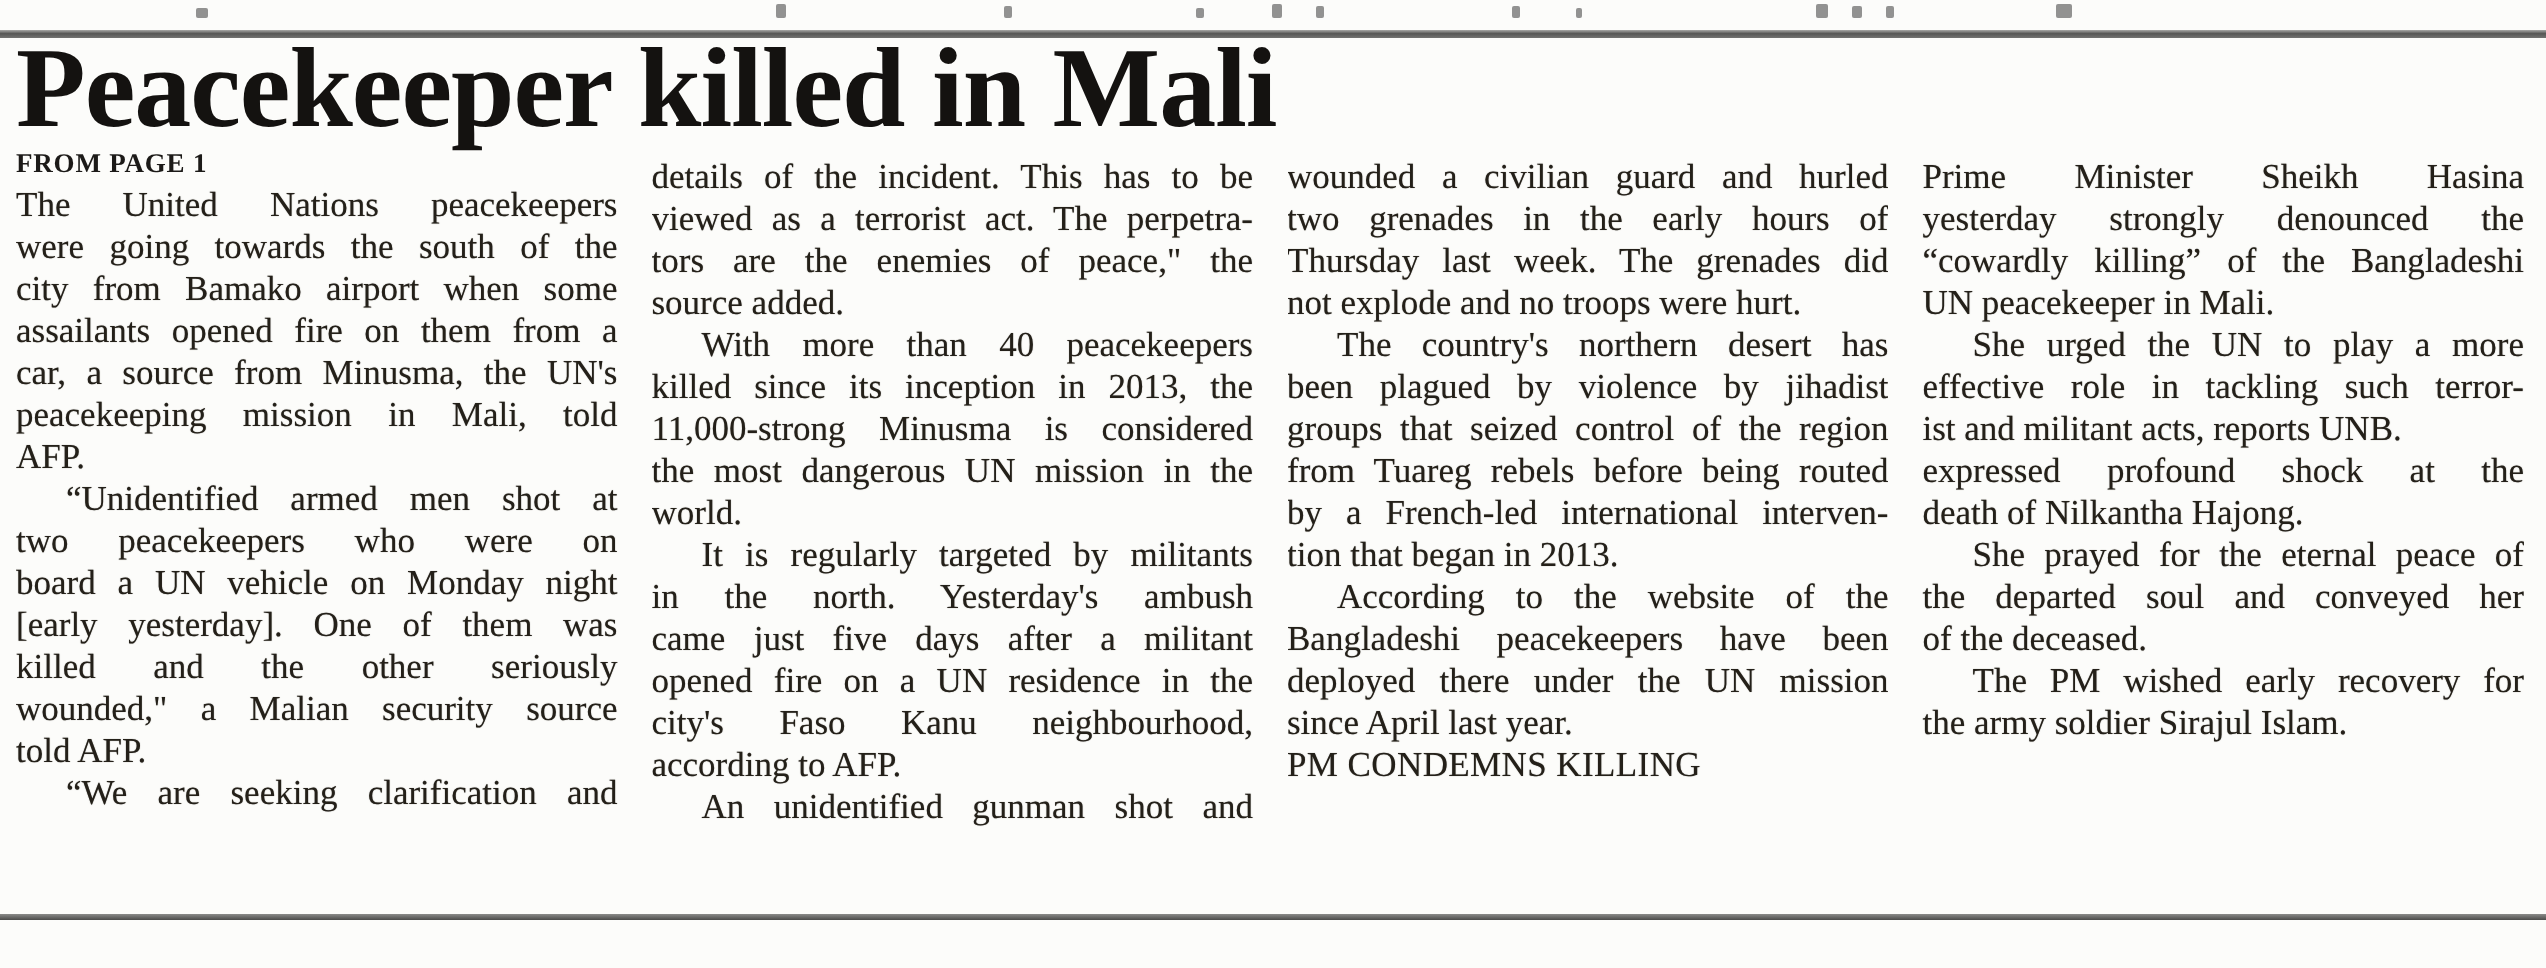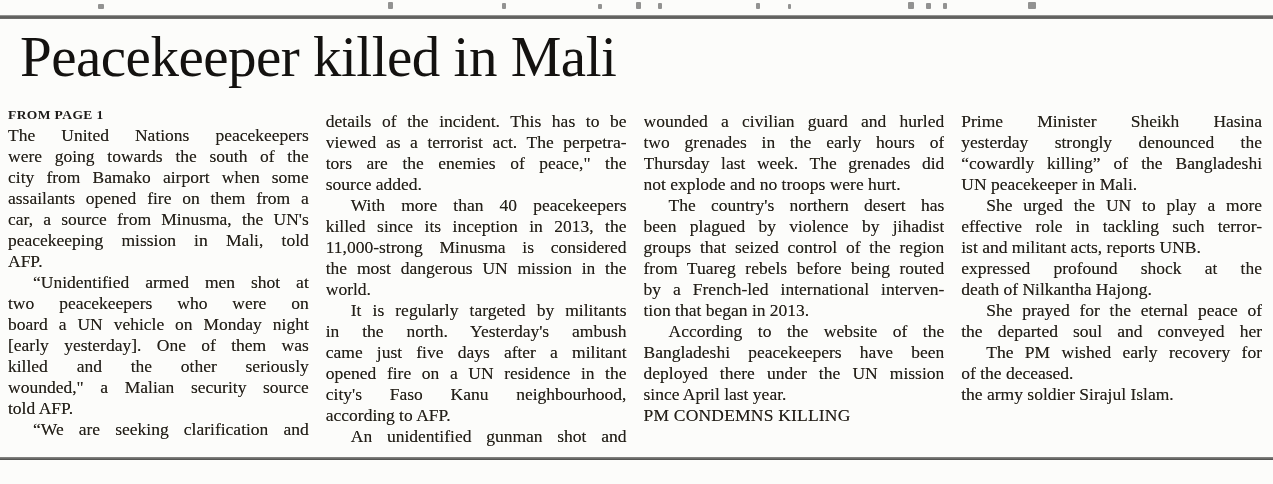--- a/index.html
+++ b/index.html
@@ -43,21 +43,20 @@
     line-height: 56px;
     letter-spacing: -0.5px;
     color: #141210;
     white-space: nowrap;
   }
 
   .columns {
     display: flex;
     gap: 17px;
     padding: 0 11px 0 8px;
-    margin-top: 21px;
   }
 
   .column {
     flex: 1 1 0;
     min-width: 0;
     padding-top: 5px;
   }
   .column.first { padding-top: 0; }
 
   .kicker {
@@ -98,21 +97,21 @@
     <div class="artifact" style="left:756px; top:3px; width:4px; height:6px;"></div>
     <div class="artifact" style="left:788px; top:4px; width:3px; height:5px;"></div>
     <div class="artifact" style="left:908px; top:2px; width:6px; height:7px;"></div>
     <div class="artifact" style="left:926px; top:3px; width:5px; height:6px;"></div>
     <div class="artifact" style="left:943px; top:3px; width:4px; height:6px;"></div>
     <div class="artifact" style="left:1028px;top:2px; width:8px; height:7px;"></div>
   </div>
 
   <div class="rule-top"></div>
 
-  <h1 class="headline" style="margin:12px; font-weight:normal;">Peacekeeper killed in Mali</h1>
+  <h1 class="headline" style="margin:0; font-weight:bold;">Peacekeeper killed in Mali</h1>
 
   <div class="columns" id="columns">
       <div class="column first">
         <div class="kicker">FROM PAGE 1</div>
         <div class="line fill">The United Nations peacekeepers</div>
         <div class="line fill">were going towards the south of the</div>
         <div class="line fill">city from Bamako airport when some</div>
         <div class="line fill">assailants opened fire on them from a</div>
         <div class="line fill">car, a source from Minusma, the UN's</div>
         <div class="line fill">peacekeeping mission in Mali, told</div>
@@ -166,20 +165,20 @@
         <div class="line fill">yesterday strongly denounced the</div>
         <div class="line fill">“cowardly killing” of the Bangladeshi</div>
         <div class="line endline">UN peacekeeper in Mali.</div>
         <div class="line fill indent">She urged the UN to play a more</div>
         <div class="line fill">effective role in tackling such terror-</div>
         <div class="line endline">ist and militant acts, reports UNB.</div>
         <div class="line fill">expressed profound shock at the</div>
         <div class="line endline">death of Nilkantha Hajong.</div>
         <div class="line fill indent">She prayed for the eternal peace of</div>
         <div class="line fill">the departed soul and conveyed her</div>
+        <div class="line endline">of the deceased.</div>
         <div class="line fill indent">The PM wished early recovery for</div>
-        <div class="line endline">of the deceased.</div>
         <div class="line endline">the army soldier Sirajul Islam.</div>
       </div>
     </div>
 
   <div class="rule-bottom"></div>
 </div>
 
 </body></html>

